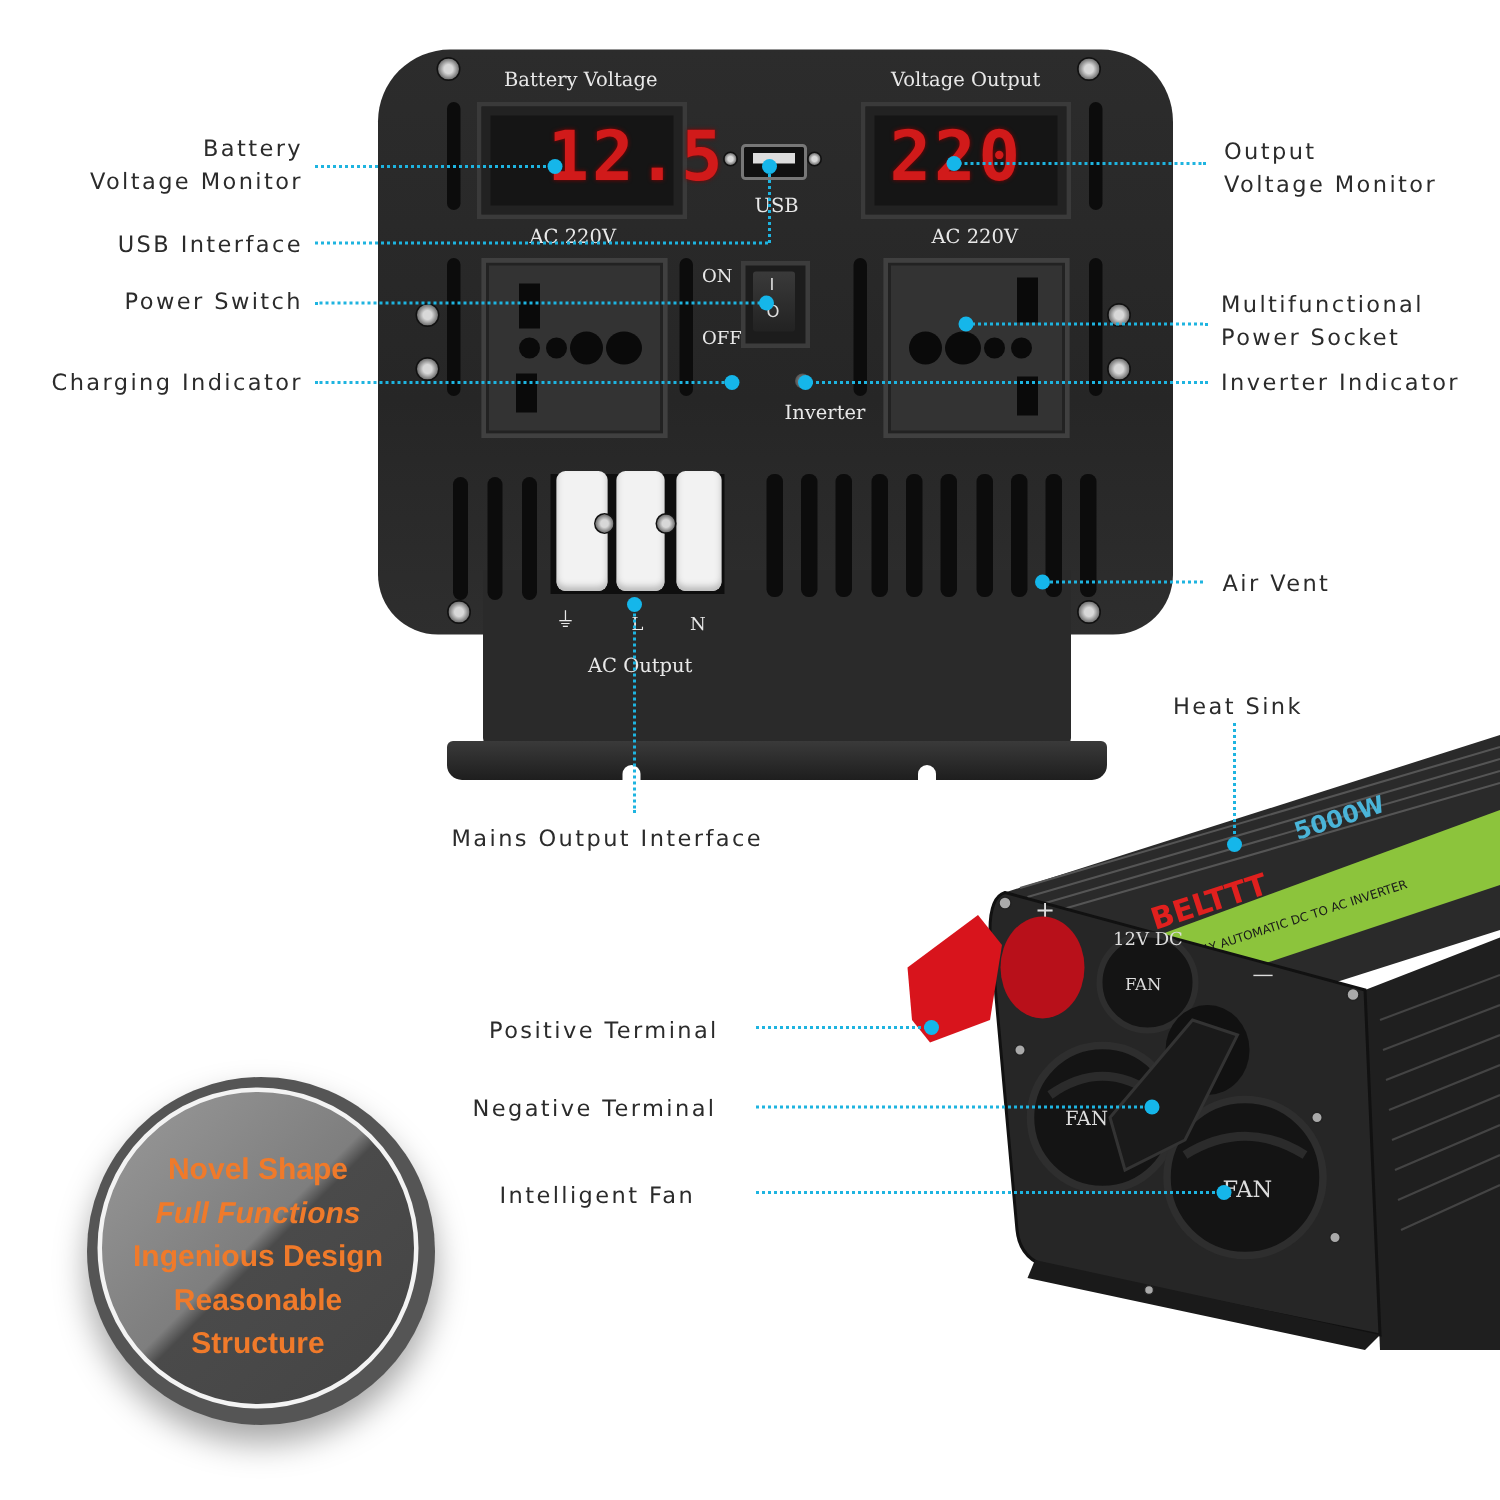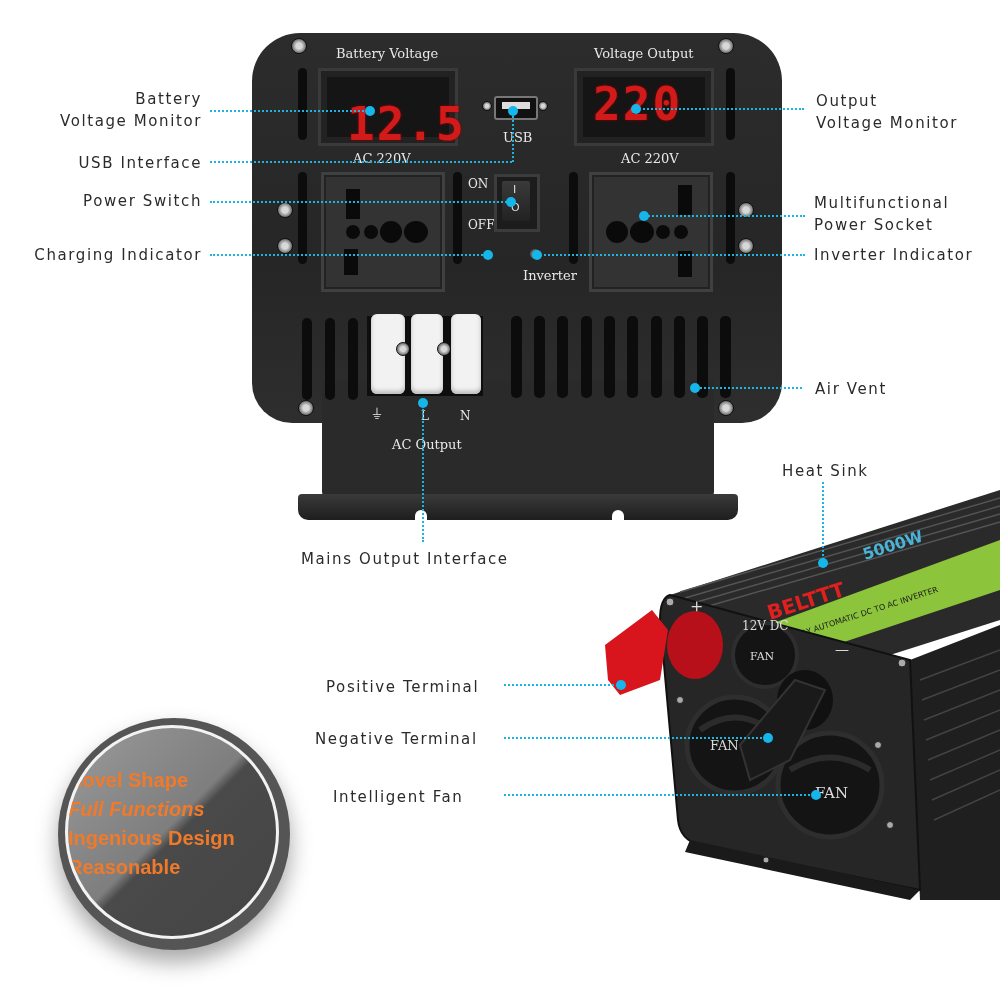--- a/index.html
+++ b/index.html
@@ -14,21 +14,21 @@
   .panel-text { position:absolute; color:#e8e8e8; font-family:"DejaVu Serif", serif; font-size:12px; white-space:nowrap; }
   .screw { position:absolute; width:14px; height:14px; border-radius:50%;
            background:radial-gradient(circle,#d8d8d8 30%,#8a8a8a 60%,#333 100%); border:1px solid #111; }
   .slot { position:absolute; width:9px; background:#0c0c0c; border-radius:5px; }
   .display { position:absolute; background:#151515; border:3px solid #3a3a3a; box-shadow:inset 0 0 0 6px #222; }
   .seg { position:absolute; color:#d11a1a; font-family:"DejaVu Sans Mono", monospace; font-weight:bold; font-size:46px; letter-spacing:2px; text-shadow:0 0 3px #800; }
   .socket { position:absolute; background:#333; border:3px solid #404040; box-shadow:inset 0 0 0 2px #222; }
   .hole { position:absolute; background:#0a0a0a; border-radius:50%; }
   .pin { position:absolute; background:#0a0a0a; }
   .term { position:absolute; background:#f2f2f2; border-radius:6px; box-shadow:inset 0 -3px 4px #bbb; }
-  .badge-text { position:absolute; left:0; width:100%; text-align:left; color:#f07a2a; font-weight:bold; font-size:20px; line-height:29px; font-family:"Liberation Sans", sans-serif; }
+  .badge-text { position:absolute; left:0; width:100%; text-align:center; color:#f07a2a; font-weight:bold; font-size:20px; line-height:29px; font-family:"Liberation Sans", sans-serif; }
 </style>
 </head>
 <body>
 
 <div class="abs" style="left:252px;top:33px;width:530px;height:390px;background:linear-gradient(180deg,#2c2c2c,#262626 60%,#2e2e2e);border-radius:48px 48px 40px 40px;"></div>
 
 <div class="abs" style="left:322px;top:380px;width:392px;height:118px;background:#2a2a2a;border-radius:0 0 6px 6px;"></div>
 <div class="abs" style="left:298px;top:494px;width:440px;height:26px;background:linear-gradient(180deg,#3a3a3a,#1e1e1e);border-radius:4px 4px 10px 10px;"></div>
 <div class="abs" style="left:415px;top:510px;width:12px;height:10px;background:#fff;border-radius:6px 6px 0 0;"></div>
 <div class="abs" style="left:612px;top:510px;width:12px;height:10px;background:#fff;border-radius:6px 6px 0 0;"></div>
@@ -46,21 +46,21 @@
 <div class="slot" style="left:298px;top:172px;height:92px;"></div>
 <div class="slot" style="left:726px;top:68px;height:72px;"></div>
 <div class="slot" style="left:726px;top:172px;height:92px;"></div>
 <div class="slot" style="left:453px;top:172px;height:92px;"></div>
 <div class="slot" style="left:569px;top:172px;height:92px;"></div>
 
 <div class="panel-text" style="left:336px;top:46px;font-size:13px;">Battery Voltage</div>
 <div class="panel-text" style="left:594px;top:46px;font-size:13px;">Voltage Output</div>
 
 <div class="display" style="left:318px;top:68px;width:134px;height:72px;">
-  <div class="seg" style="left:26px;top:6px;margin-top:20px;">12.5</div>
+  <div class="seg" style="left:44px;top:6px;">12.5</div>
 </div>
 
 <div class="display" style="left:574px;top:68px;width:134px;height:72px;">
   <div class="seg" style="left:16px;top:6px;">220</div>
 </div>
 
 <div class="abs" style="left:494px;top:96px;width:40px;height:20px;background:#111;border:2px solid #777;border-radius:3px;">
   <div class="abs" style="left:6px;top:4px;width:28px;height:7px;background:#ddd;"></div>
 </div>
 <div class="screw" style="left:482px;top:101px;width:8px;height:8px;"></div>
@@ -249,14 +249,15 @@
 <div class="dash-h" style="left:504px;top:794px;width:310px;"></div>
 <div class="dot" style="left:816px;top:795px;"></div>
 
 <div class="abs" style="left:58px;top:718px;width:232px;height:232px;border-radius:50%;background:#555;box-shadow:0 12px 22px rgba(0,0,0,0.35);"></div>
 <div class="abs" style="left:65px;top:725px;width:214px;height:214px;border-radius:50%;border:3px solid #f3f3f3;box-sizing:border-box;background:linear-gradient(135deg,#9a9a9a 0%,#7e7e7e 48%,#4a4a4a 52%,#444 100%);overflow:hidden;">
   <div style="position:absolute;left:0;top:38px;width:100%;">
     <div class="badge-text" style="position:relative;">Novel Shape</div>
     <div class="badge-text" style="position:relative;font-style:italic;">Full Functions</div>
     <div class="badge-text" style="position:relative;">Ingenious Design</div>
     <div class="badge-text" style="position:relative;">Reasonable</div>
+    <div class="badge-text" style="position:relative;">Structure</div>
   </div>
 </div>
 
 </body></html>

